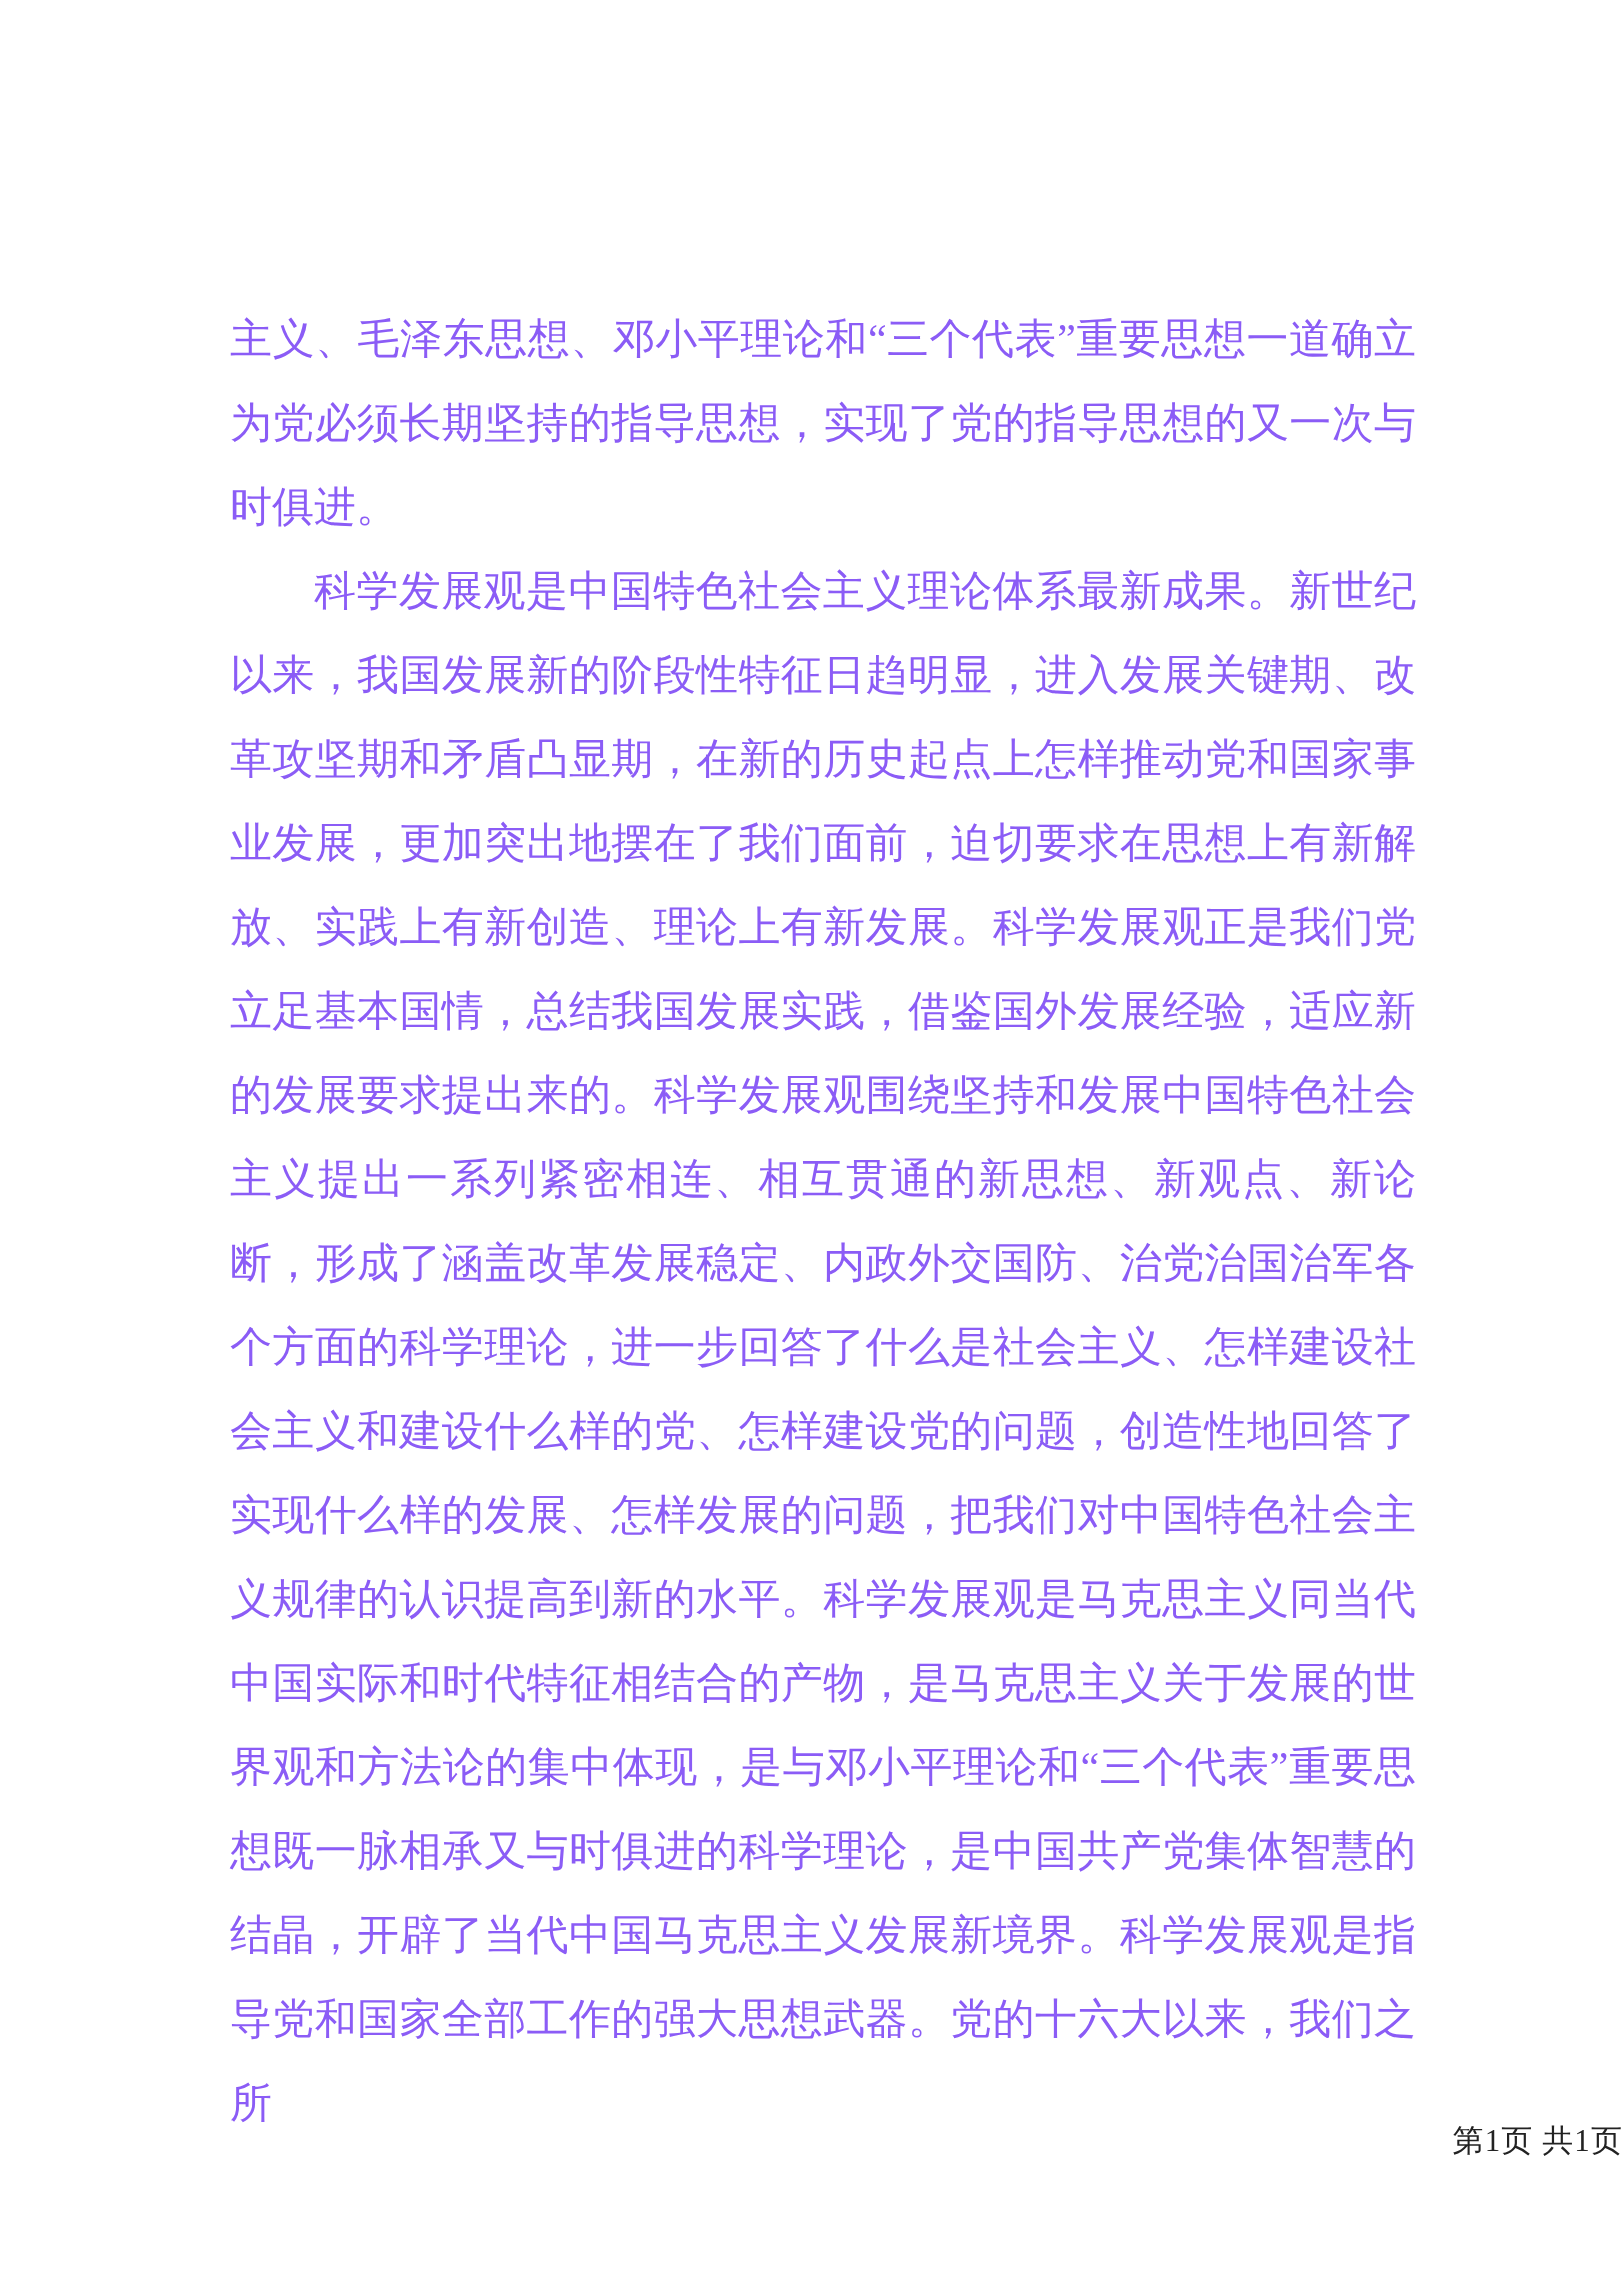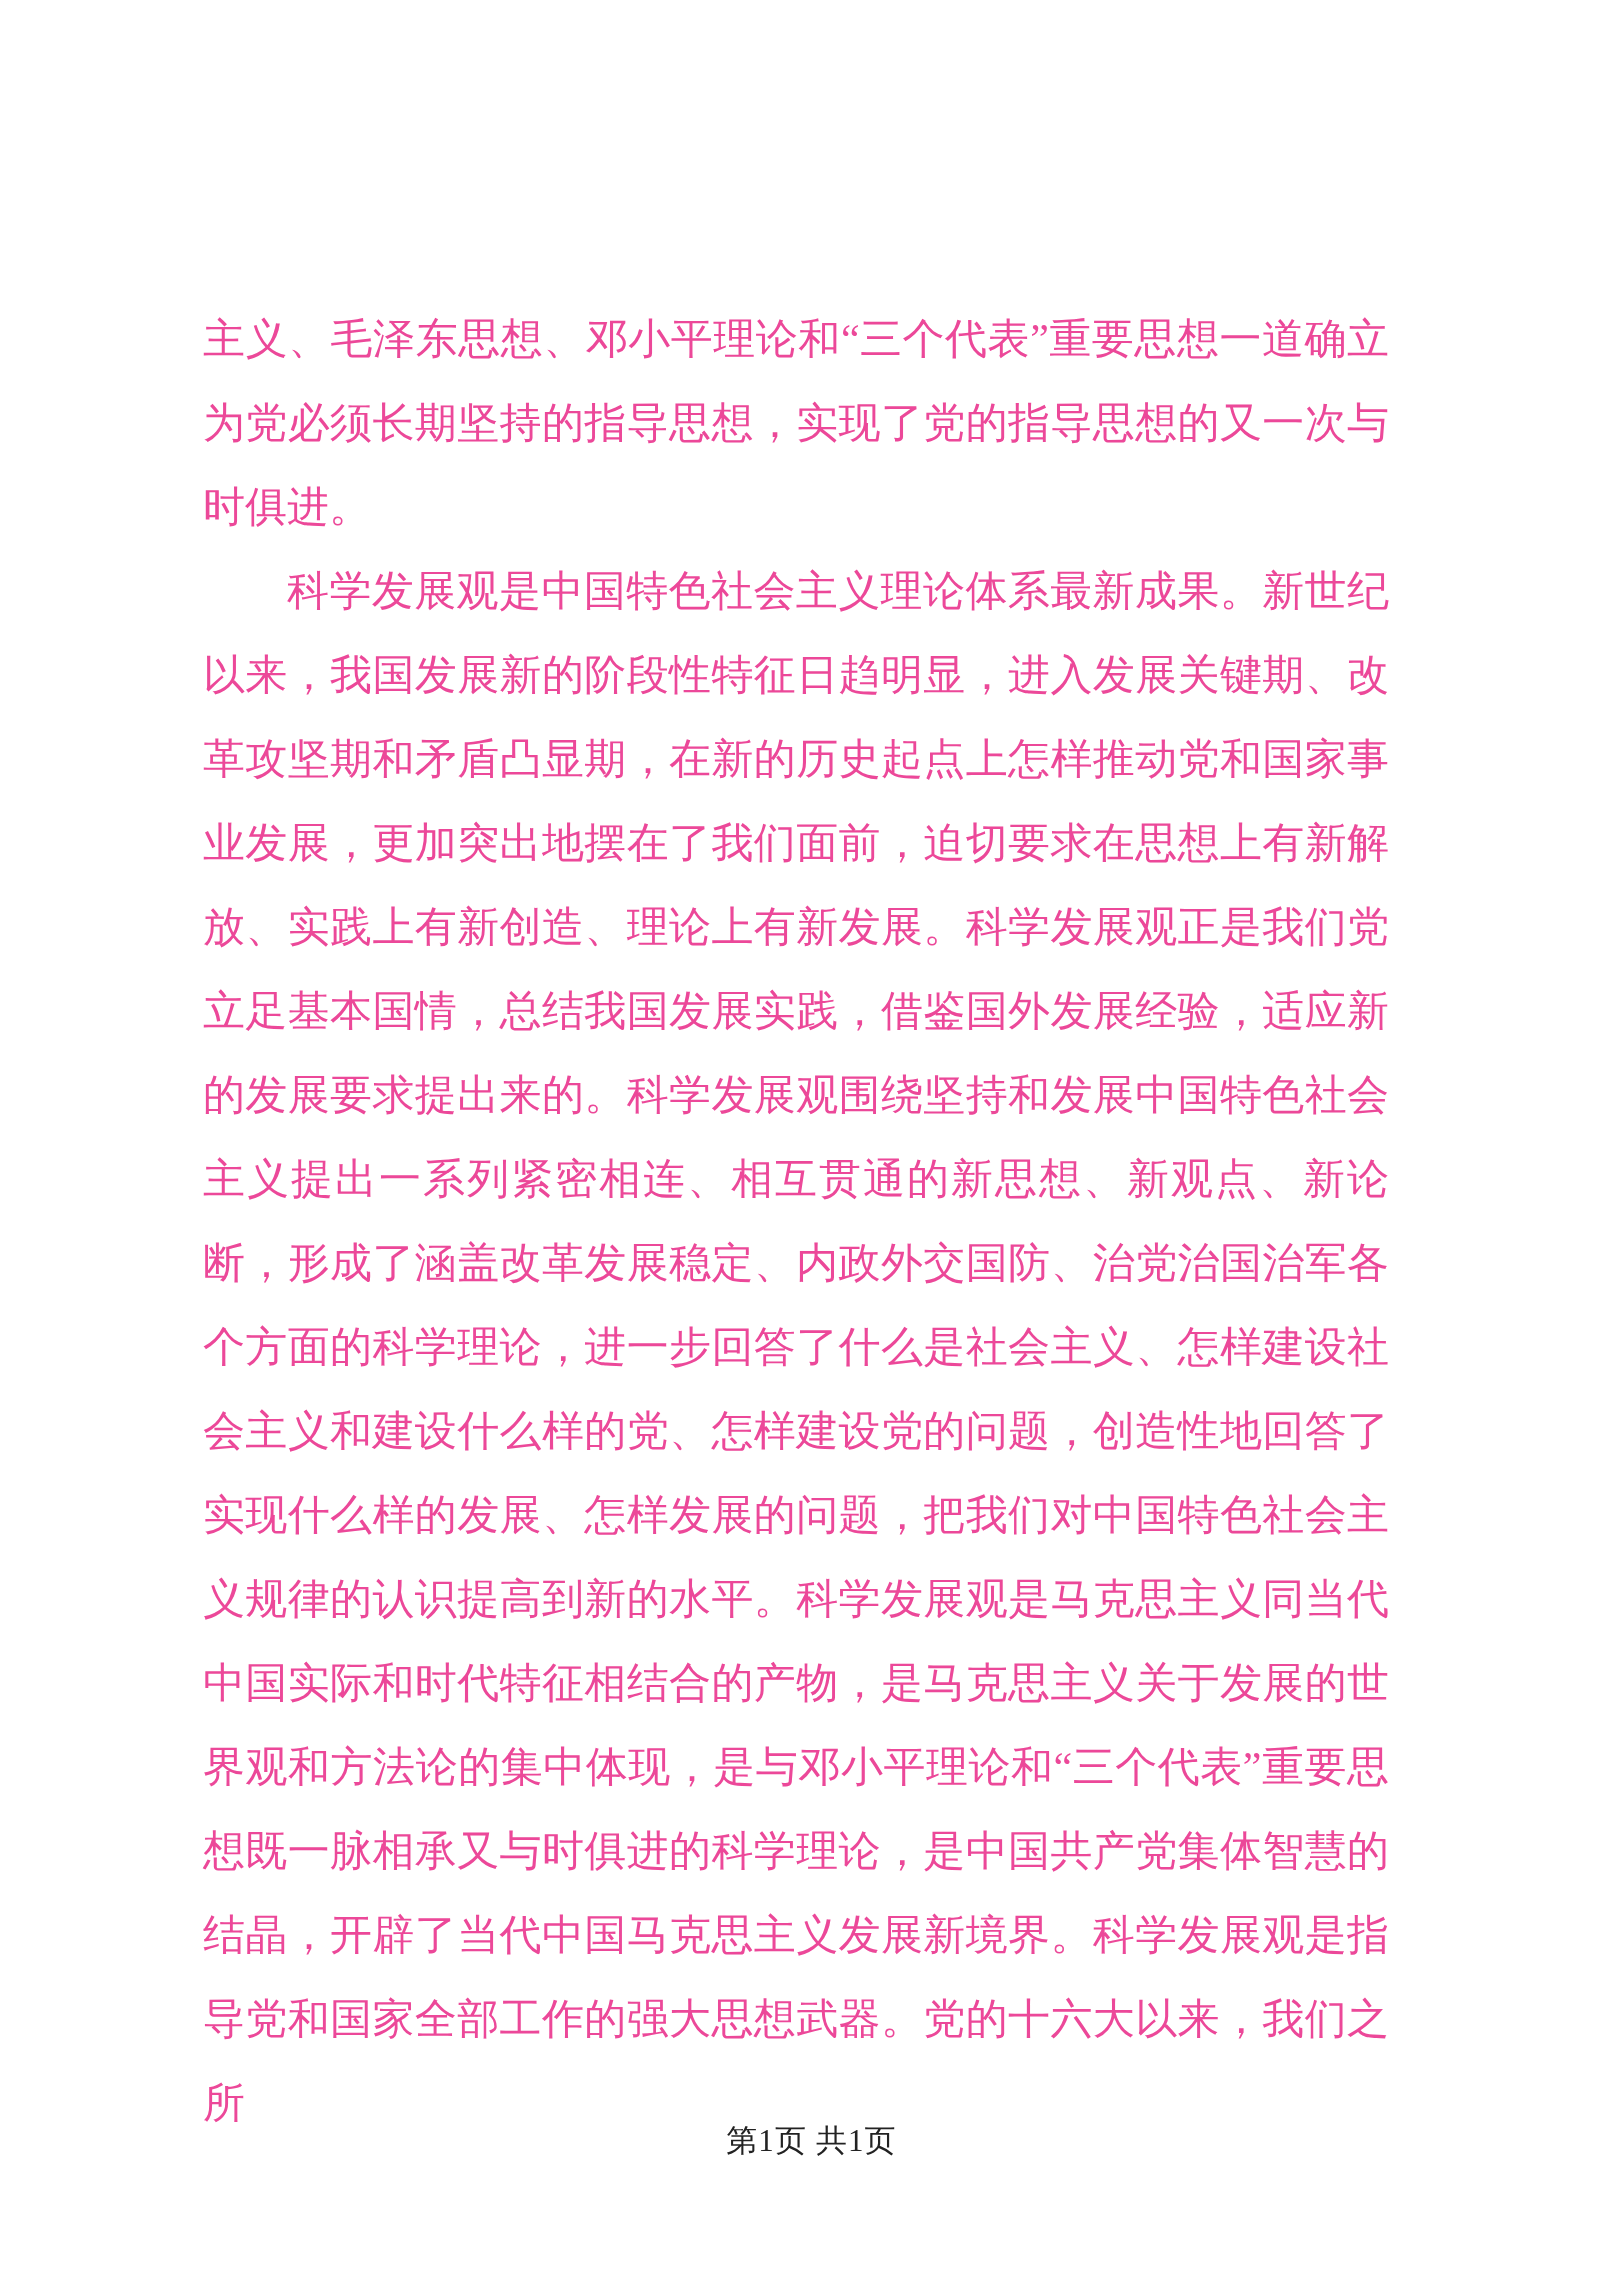--- a/index.html
+++ b/index.html
@@ -14,43 +14,43 @@
     }
     .page {
       position: relative;
       width: 1623px;
       height: 2295px;
       background: #ffffff;
       overflow: hidden;
     }
     .content {
       position: absolute;
-      left: 203px;
+      left: 230px;
       top: 297px;
       width: 1186px;
-      color: #ec4899;
+      color: #8b5cf6;
       font-size: 42px;
       line-height: 84px;
       text-align: justify;
       text-justify: inter-character;
     }
     .content p {
       margin: 0;
       padding: 0;
       word-break: break-all;
     }
     .content p.indent {
       text-indent: 2em;
     }
     .footer {
       position: absolute;
       left: 0;
       right: 0;
       top: 2121px;
-      text-align: center;
+      text-align: right;
       font-size: 31px;
       line-height: 39px;
       color: #222222;
       letter-spacing: 1.1px;
     }
   </style>
 </head>
 <body>
 
 <div class="page">

